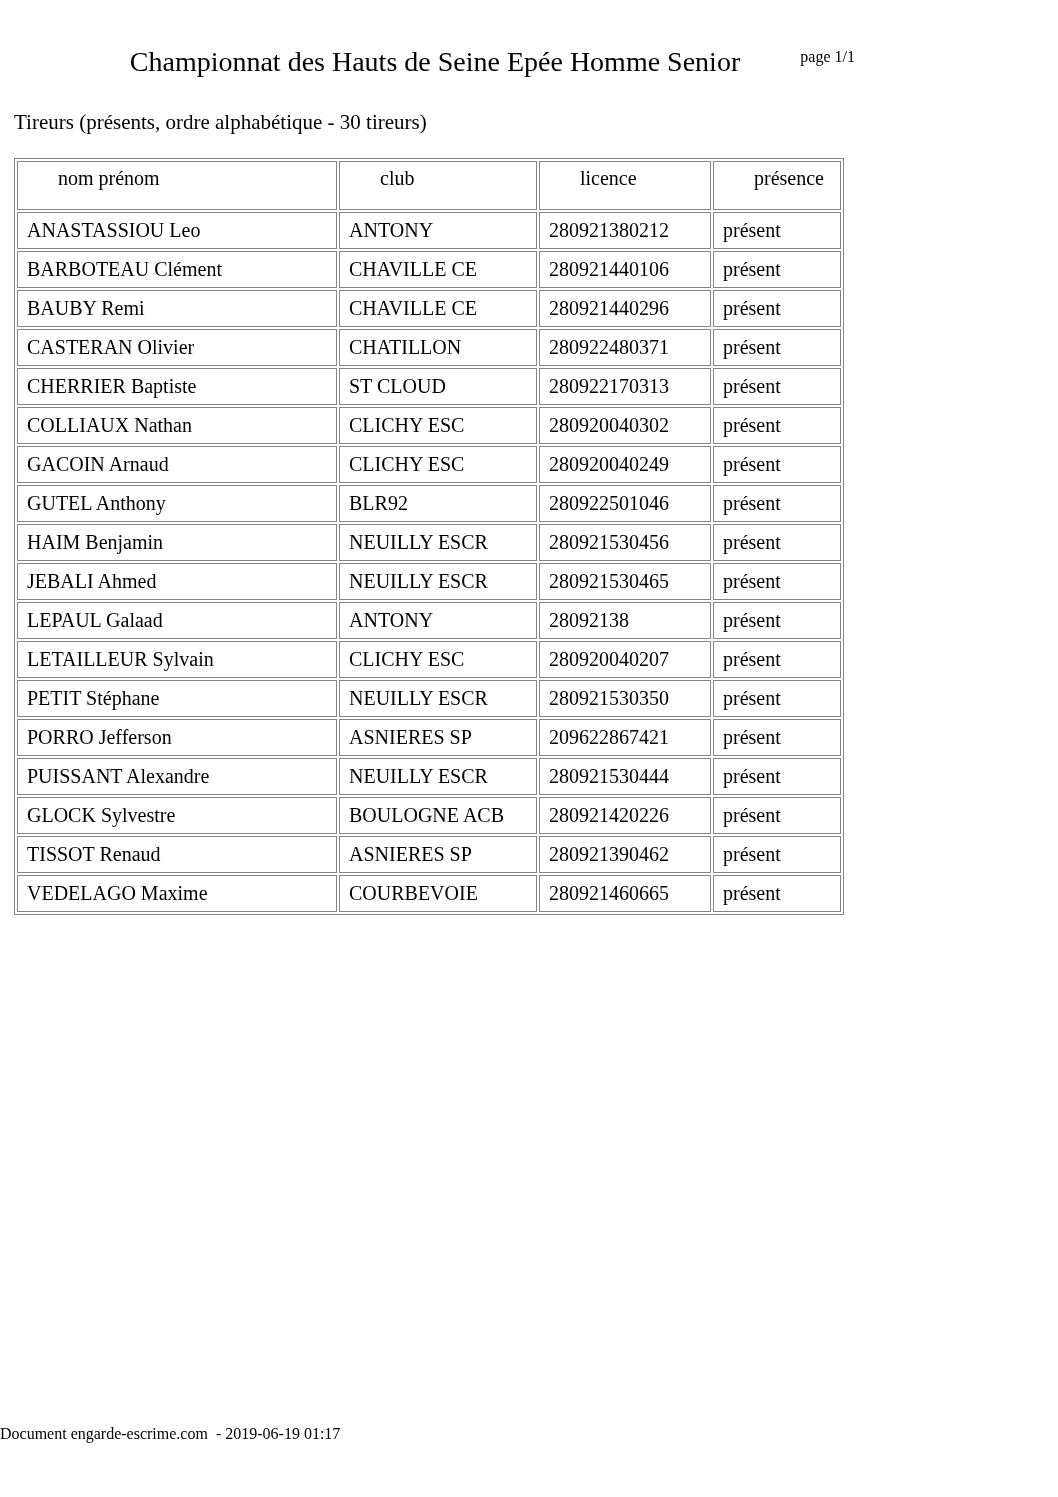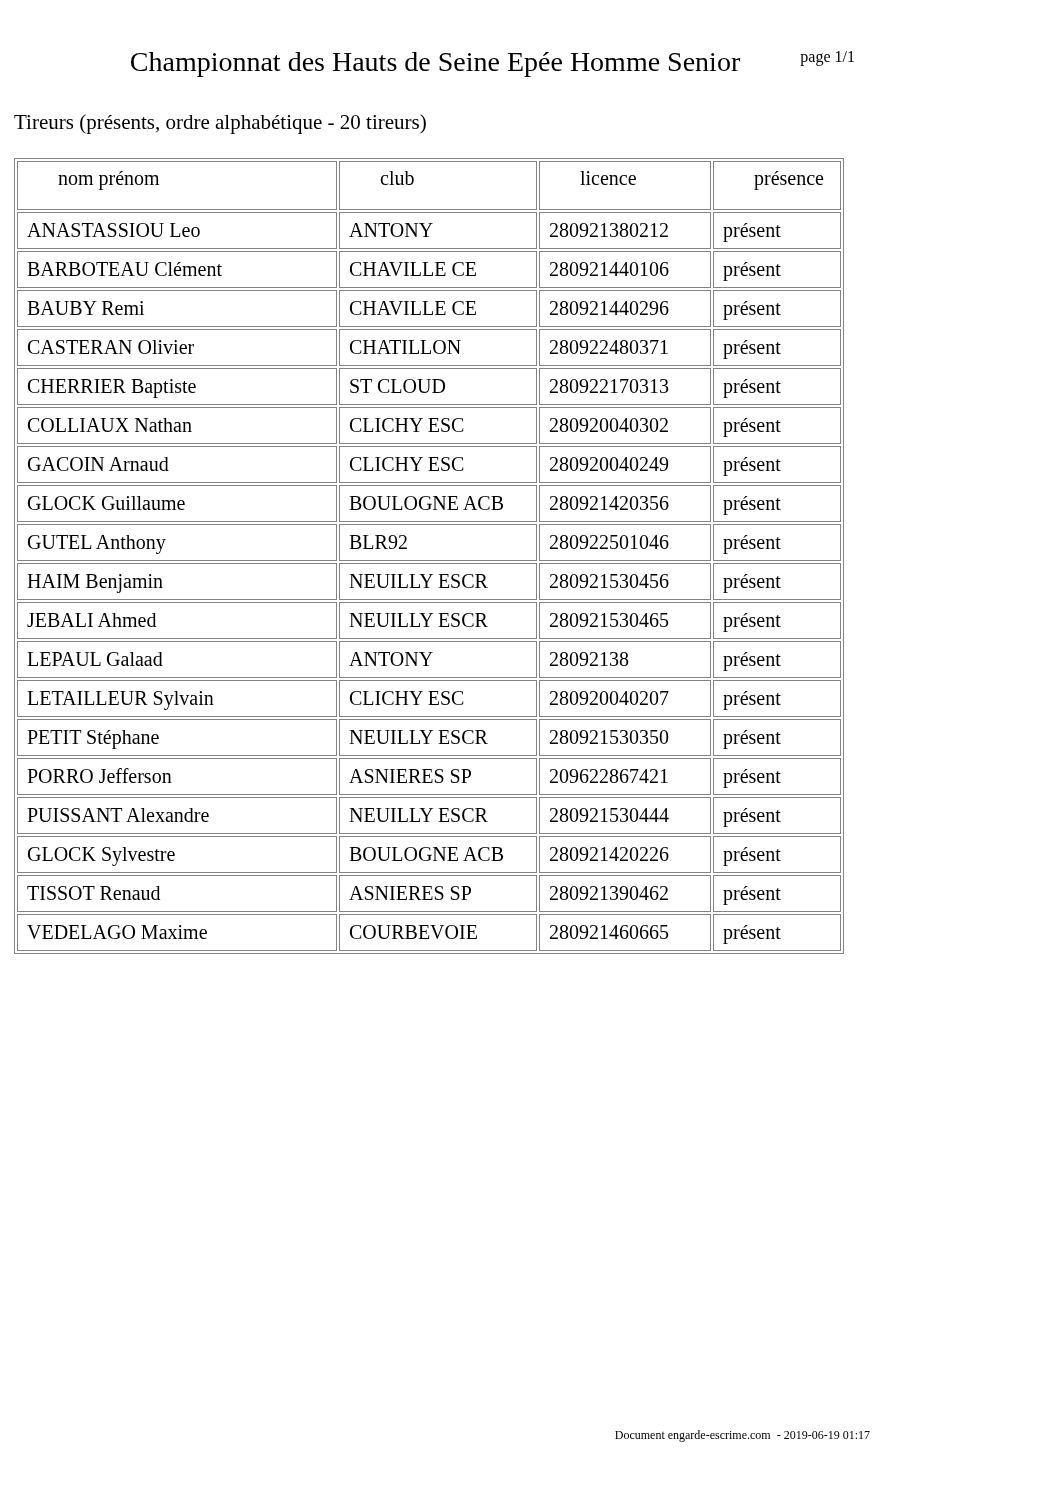--- a/index.html
+++ b/index.html
@@ -63,36 +63,36 @@
   }
   .fencers-table td {
     height: 35px;
     vertical-align: middle;
   }
   .doc-footer {
     position: absolute;
     bottom: 54px;
     left: 0;
     width: 100%;
-    text-align: right;
-    font-size: 12px;
+    text-align: left;
+    font-size: 16px;
     white-space: pre;
   }
 </style>
 </head>
 <body>
 
 <div class="page">
 
   <div class="doc-header">
     <h1 class="doc-title">Championnat des Hauts de Seine Epée Homme Senior</h1>
     <span class="page-indicator">page 1/1</span>
   </div>
 
-  <div class="doc-subtitle">Tireurs (présents, ordre alphabétique - 20 tireurs)</div>
+  <div class="doc-subtitle">Tireurs (présents, ordre alphabétique - 30 tireurs)</div>
 
   <table class="fencers-table">
     <colgroup>
       <col style="width: 320px">
       <col style="width: 198px">
       <col style="width: 172px">
       <col style="width: 128px">
     </colgroup>
     <thead>
       <tr>
@@ -139,26 +139,20 @@
           <td>280920040302</td>
           <td>présent</td>
         </tr>
         <tr>
           <td>GACOIN Arnaud</td>
           <td>CLICHY ESC</td>
           <td>280920040249</td>
           <td>présent</td>
         </tr>
         <tr>
-          <td>GLOCK Guillaume</td>
-          <td>BOULOGNE ACB</td>
-          <td>280921420356</td>
-          <td>présent</td>
-        </tr>
-        <tr>
           <td>GUTEL Anthony</td>
           <td>BLR92</td>
           <td>280922501046</td>
           <td>présent</td>
         </tr>
         <tr>
           <td>HAIM Benjamin</td>
           <td>NEUILLY ESCR</td>
           <td>280921530456</td>
           <td>présent</td>

